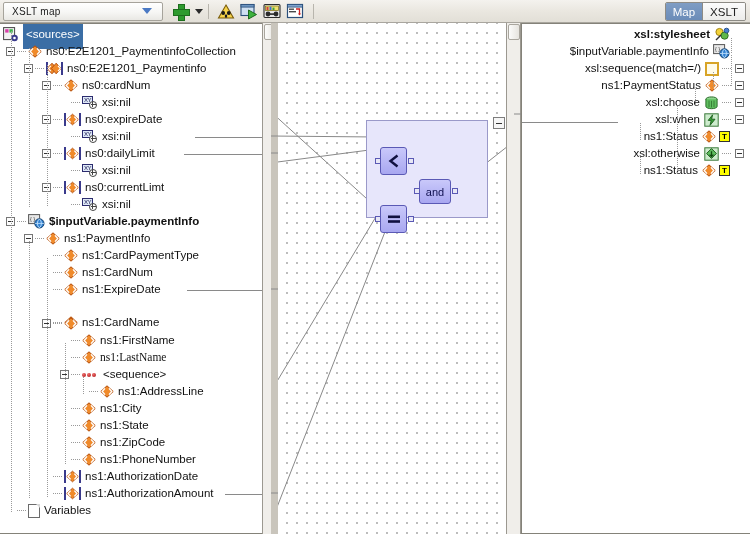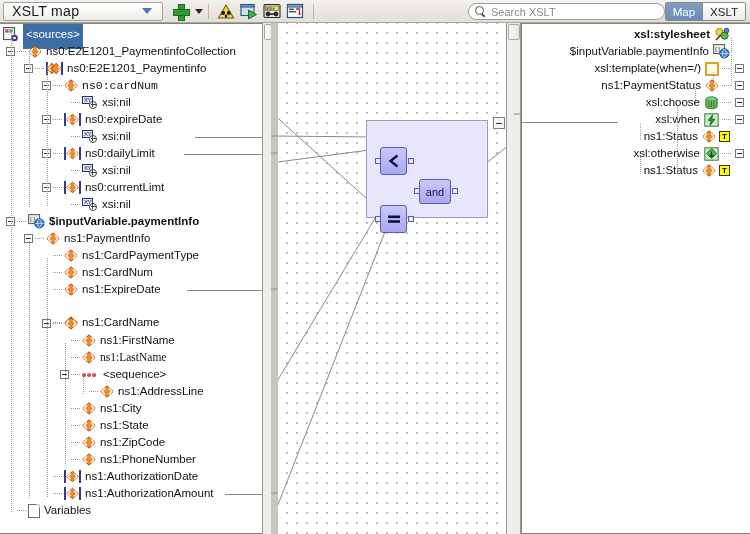--- a/index.html
+++ b/index.html
@@ -28,21 +28,21 @@
     margin-left: 3px;
     width: 160px; height: 19px;
     background: linear-gradient(to bottom, #ffffff 0%, #f6f6f4 55%, #e9e8e4 100%);
     border: 1px solid #a6a39b;
     border-radius: 2px;
     display: flex; align-items: center;
     padding: 0 2px 0 8px;
     position: relative;
   }
   .combo-label {
-    font-size: 14px; color: #1a1a1a; flex: 1;
+    font-size: 10px; color: #1a1a1a; flex: 1;
     letter-spacing: .3px;
     white-space: nowrap; overflow: hidden;
   }
   .combo-arrow {
     width: 0; height: 0; margin-right: 8px;
     border-left: 5px solid transparent;
     border-right: 5px solid transparent;
     border-top: 6px solid #4a79c4;
   }
   .tb-sep {
@@ -349,24 +349,20 @@
         <rect x="1.5" y="1.5" width="15" height="2.6" fill="#7fa3cc" stroke="#2b4f7a" stroke-width=".8"></rect>
         <rect x="3" y="5.5" width="5" height="1.4" fill="#4a4a4a"></rect>
         <rect x="3" y="8" width="7" height="1.4" fill="#4a4a4a"></rect>
         <path d="M10 6 L13.5 6 L13.5 11.5" fill="none" stroke="#c22" stroke-width="1.3"></path>
         <path d="M13.5 12.6 L11.9 10.4 L15.1 10.4 Z" fill="#c22"></path>
       </svg>
     </div>
 
     <div class="tb-sep" style="margin-left:7px;"></div>
 
-    <div class="search-wrap">
-      <span class="search-ico"></span>
-      <span class="search-ph">Search XSLT</span>
-    </div>
 
     <div class="seg-group">
       <div class="seg active">Map</div>
       <div class="seg inactive">XSLT</div>
     </div>
   </div>
 
   <div class="panel" id="left-panel">
     <div class="tree" id="source-tree">
         <div class="row sel" style="top: 2px; left: 3px;">
@@ -395,21 +391,21 @@
           <span class="ico ico-attr">
             <svg width="14" height="13" viewBox="0 0 14 13">
               <path d="M4.3 0.8 L9.5 6.5 L4.3 12.2 L-0.9 6.5 Z" fill="#f08a2a" stroke="#b24b08" stroke-width="1"></path>
               <path d="M8.8 0.8 L14 6.5 L8.8 12.2 L3.6 6.5 Z" fill="#f08a2a" stroke="#b24b08" stroke-width="1"></path>
               <path d="M3 3.6 L0.6 6.5 L3 9.4" fill="none" stroke="#fff" stroke-width="1.2"></path>
               <path d="M10.8 3.6 L13.2 6.5 L10.8 9.4" fill="none" stroke="#fff" stroke-width="1.2"></path>
             </svg>
           </span>
           <span class="lbl">ns0:E2E1201_Paymentinfo</span>
         </div>
-        <div class="row" style="top: 53px; left: 42px; font-family: Liberation Mono, monospace;">
+        <div class="row" style="top: 53px; left: 42px;">
           <span class="exp"></span>
           <span class="dots"></span>
           <svg width="14" height="13" viewBox="0 0 14 13" class="ico">
             <path d="M7 0.8 L13.2 6.5 L7 12.2 L0.8 6.5 Z" fill="#f08a2a" stroke="#b24b08" stroke-width="1"></path>
             <path d="M5 3.4 L2.2 6.5 L5 9.6" fill="none" stroke="#fff" stroke-width="1.4"></path>
             <path d="M9 3.4 L11.8 6.5 L9 9.6" fill="none" stroke="#fff" stroke-width="1.4"></path>
           </svg>
           <span class="lbl">ns0:cardNum</span>
         </div>
         <div class="row" style="top: 70px; left: 60px;">
@@ -749,21 +745,21 @@
           <span class="lbl">$inputVariable.paymentInfo</span>
           <svg width="17" height="15" viewBox="0 0 17 15" class="ico">
             <rect x="0.6" y="0.6" width="11" height="9" fill="#e8e8e8" stroke="#555" stroke-width="1"></rect>
             <text x="2" y="7.4" font-size="5.5" fill="#333" font-family="sans-serif">{ }</text>
             <circle cx="11.4" cy="9.4" r="4.6" fill="#2f7fd0" stroke="#12406e" stroke-width="1"></circle>
             <path d="M6.9 9.4 h9 M11.4 4.9 a6 6 0 0 1 0 9 a6 6 0 0 1 0 -9" fill="none" stroke="#bfe0fa" stroke-width=".9"></path>
           </svg>
           <span style="width: 14px; flex: 0 0 auto;"></span>
         </div>
         <div class="rrow" style="top: 36px; right: 6px;">
-          <span class="lbl">xsl:template(when=/)</span>
+          <span class="lbl">xsl:sequence(match=/)</span>
           <span class="ico ico-tmpl"></span>
           <span class="dots" style="margin-right: 0px; margin-left: 3px;"></span>
           <span class="exp-r"></span>
         </div>
         <div class="rrow" style="top: 53px; right: 6px;">
           <span class="lbl">ns1:PaymentStatus</span>
           <svg width="14" height="13" viewBox="0 0 14 13" class="ico">
             <path d="M7 0.8 L13.2 6.5 L7 12.2 L0.8 6.5 Z" fill="#f08a2a" stroke="#b24b08" stroke-width="1"></path>
             <path d="M5 3.4 L2.2 6.5 L5 9.6" fill="none" stroke="#fff" stroke-width="1.4"></path>
             <path d="M9 3.4 L11.8 6.5 L9 9.6" fill="none" stroke="#fff" stroke-width="1.4"></path>

